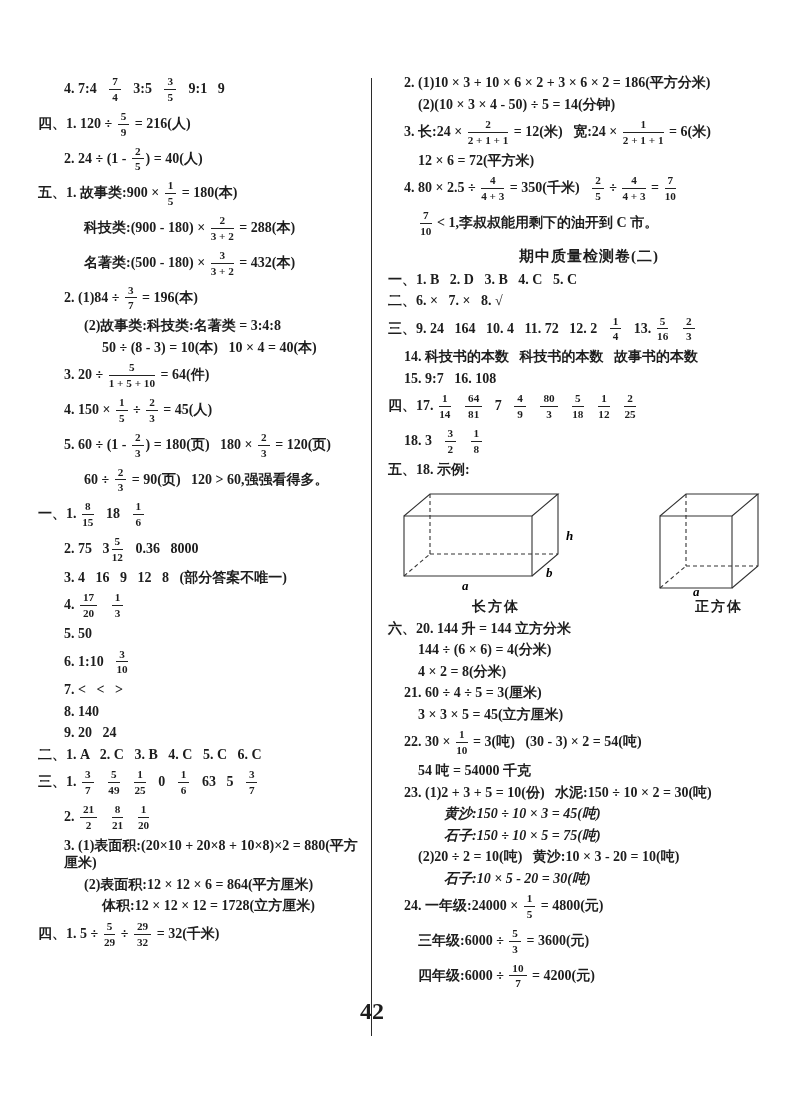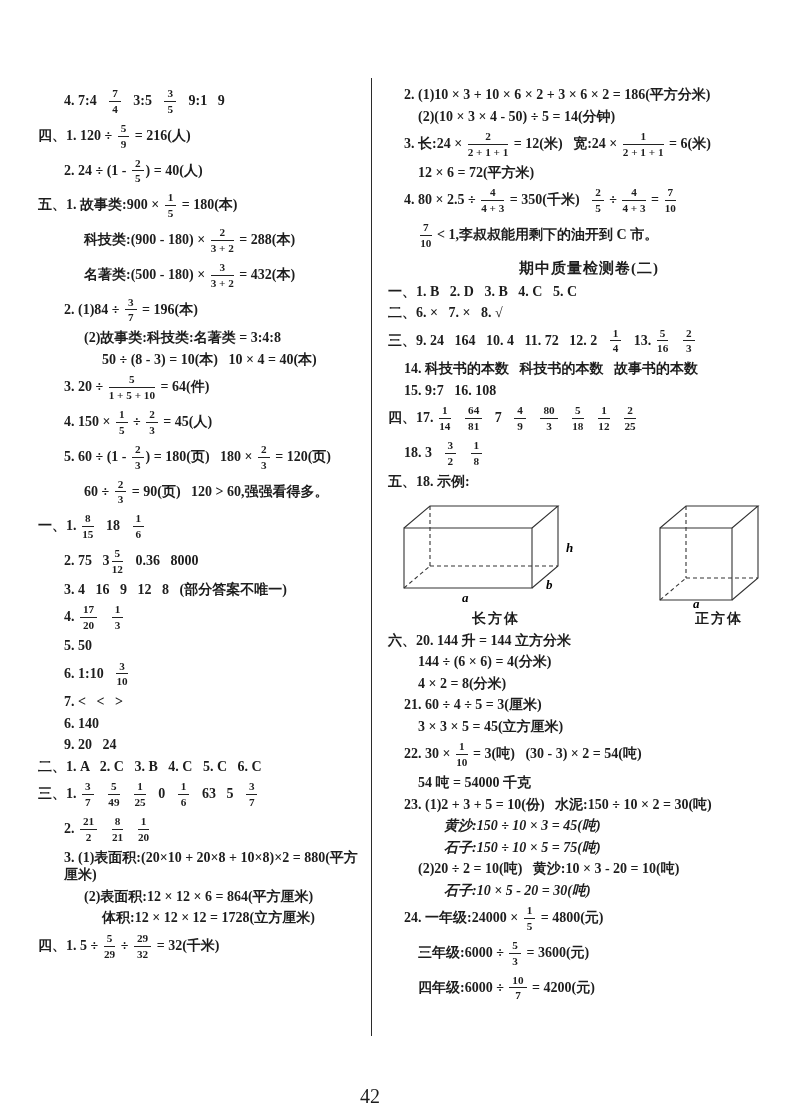--- a/index.html
+++ b/index.html
@@ -1,35 +1,35 @@
 <!DOCTYPE html>
 <html><head>
 <meta charset="utf-8">
 <style>
   html,body{margin:0;padding:0;background:#ffffff;}
   body{width:800px;height:1107px;position:relative;overflow:hidden;
        font-family:"Liberation Serif","DejaVu Serif",serif;color:#1d1d1d;font-weight:bold;}
-  .column{position:absolute;top:70px;font-size:14px;line-height:1.25;margin-top:12px;}
+  .column{position:absolute;top:70px;font-size:14px;line-height:1.25;}
   #col-left{left:38px;width:332px;}
   #col-right{left:388px;width:402px;}
   .divider{position:absolute;left:371px;top:78px;width:1px;height:958px;background:#2b2b2b;}
   .math-line{margin:4px 0;white-space:pre-wrap;}
   .ind0{padding-left:0;}
   .ind1{padding-left:26px;}
   .ind2{padding-left:46px;}
   .ind3{padding-left:64px;}
   #col-right .ind1{padding-left:16px;}
   #col-right .ind2{padding-left:30px;}
   #col-right .ind3{padding-left:56px;font-style:italic;}
   .frac{display:inline-block;text-align:center;vertical-align:middle;
         font-size:0.8em;line-height:1.15;margin:1px 2px;}
   .frac .num{display:block;border-bottom:1.3px solid #222;padding:0 3px 1px;}
   .frac .den{display:block;padding-top:1px;}
   .heading{font-size:15px;font-weight:bold;text-align:center;margin:8px 0 5px;letter-spacing:1px;}
-  .page-number{position:absolute;left:360px;top:1085px;font-size:20px;font-weight:normal;}
+  .page-number{position:absolute;left:360px;top:998px;font-size:24px;font-weight:bold;}
   .figure-row{display:flex;align-items:flex-end;gap:58px;margin:6px 0 4px 8px;}
   .fig{text-align:center;}
   .fig svg{display:block;}
   .fig-caption{font-size:14px;font-weight:bold;margin-top:2px;letter-spacing:2px;}
   .edge-label{font-style:italic;font-size:13px;font-family:"Liberation Serif","DejaVu Serif",serif;}
   svg path{fill:none;stroke:#333;stroke-width:1.1;}
   svg path.dash{stroke-dasharray:4 3;}
 </style>
 </head>
 <body>
@@ -49,21 +49,21 @@
       <div class="math-line ind1"><span>4. 150 × </span><span class="frac"><span class="num">1</span><span class="den">5</span></span><span> ÷ </span><span class="frac"><span class="num">2</span><span class="den">3</span></span><span> = 45(人)</span></div>
       <div class="math-line ind1"><span>5. 60 ÷ (1 - </span><span class="frac"><span class="num">2</span><span class="den">3</span></span><span>) = 180(页)   180 × </span><span class="frac"><span class="num">2</span><span class="den">3</span></span><span> = 120(页)</span></div>
       <div class="math-line ind2"><span>60 ÷ </span><span class="frac"><span class="num">2</span><span class="den">3</span></span><span> = 90(页)   120 &gt; 60,强强看得多。</span></div>
       <div class="math-line ind0"><span>一、1. </span><span class="frac"><span class="num">8</span><span class="den">15</span></span><span>   18   </span><span class="frac"><span class="num">1</span><span class="den">6</span></span></div>
       <div class="math-line ind1"><span>2. 75   3</span><span class="frac"><span class="num">5</span><span class="den">12</span></span><span>   0.36   8000</span></div>
       <div class="math-line ind1"><span>3. 4   16   9   12   8   (部分答案不唯一)</span></div>
       <div class="math-line ind1"><span>4. </span><span class="frac"><span class="num">17</span><span class="den">20</span></span><span>   </span><span class="frac"><span class="num">1</span><span class="den">3</span></span></div>
       <div class="math-line ind1"><span>5. 50</span></div>
       <div class="math-line ind1"><span>6. 1:10   </span><span class="frac"><span class="num">3</span><span class="den">10</span></span></div>
       <div class="math-line ind1"><span>7. &lt;   &lt;   &gt;</span></div>
-      <div class="math-line ind1"><span>6. 140</span></div>
+      <div class="math-line ind1"><span>8. 140</span></div>
       <div class="math-line ind1"><span>9. 20   24</span></div>
       <div class="math-line ind0"><span>二、1. A   2. C   3. B   4. C   5. C   6. C</span></div>
       <div class="math-line ind0"><span>三、1. </span><span class="frac"><span class="num">3</span><span class="den">7</span></span><span>   </span><span class="frac"><span class="num">5</span><span class="den">49</span></span><span>   </span><span class="frac"><span class="num">1</span><span class="den">25</span></span><span>   0   </span><span class="frac"><span class="num">1</span><span class="den">6</span></span><span>   63   5   </span><span class="frac"><span class="num">3</span><span class="den">7</span></span></div>
       <div class="math-line ind1"><span>2. </span><span class="frac"><span class="num">21</span><span class="den">2</span></span><span>   </span><span class="frac"><span class="num">8</span><span class="den">21</span></span><span>   </span><span class="frac"><span class="num">1</span><span class="den">20</span></span></div>
       <div class="math-line ind1"><span>3. (1)表面积:(20×10 + 20×8 + 10×8)×2 = 880(平方厘米)</span></div>
       <div class="math-line ind2"><span>(2)表面积:12 × 12 × 6 = 864(平方厘米)</span></div>
       <div class="math-line ind3"><span>体积:12 × 12 × 12 = 1728(立方厘米)</span></div>
       <div class="math-line ind0"><span>四、1. 5 ÷ </span><span class="frac"><span class="num">5</span><span class="den">29</span></span><span> ÷ </span><span class="frac"><span class="num">29</span><span class="den">32</span></span><span> = 32(千米)</span></div>
     </div>
   <div class="divider"></div>

